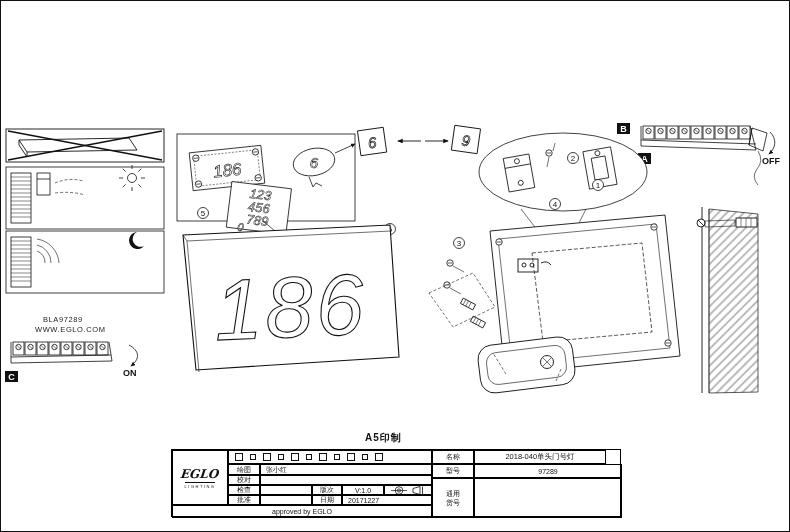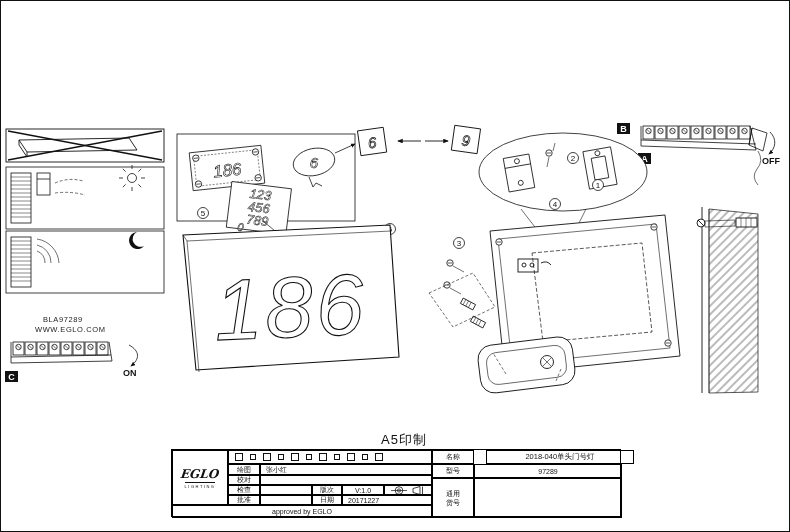--- a/index.html
+++ b/index.html
@@ -9,21 +9,21 @@
     border:1px solid #111; overflow:hidden;
   }
   svg.art { position:absolute; left:0; top:0; }
   svg.art text { font-family:"Liberation Sans", sans-serif; }
   .code-text { fill:#222; font-size:7.5px; letter-spacing:0.6px; }
   .step { font-size:8px; fill:#111; stroke:none; text-anchor:middle; }
   .sec-label { fill:#fff; font-size:9px; font-weight:bold; text-anchor:middle; stroke:none; }
   .switch-label { fill:#111; font-size:9px; font-weight:600; stroke:none; }
   .outline-digit { fill:#fff; stroke:#111; font-style:italic; text-anchor:middle; }
   .print-note {
-    position:absolute; left:380px; top:430px; font-size:13px; letter-spacing:1px; color:#111;
+    position:absolute; left:364px; top:430px; font-size:10px; letter-spacing:1px; color:#111;font-weight:bold;
   }
   
   .tb { position:absolute; left:170px; top:448px; width:450px; height:68px; border:1.5px solid #000; background:#fff; }
   .cell { position:absolute; border:1px solid #000; display:flex; align-items:center; justify-content:center; font-size:7px; color:#111; overflow:hidden; }
   .cell.left { justify-content:flex-start; padding-left:5px; }
   .chkrow { gap:7px; justify-content:flex-start; padding-left:6px; }
   .chk { width:8px; height:8px; border:1px solid #111; background:#fff; flex:0 0 auto; }
   .chk.sm { width:6px; height:6px; }
   .logo-cell { flex-direction:column; gap:1px; }
   .logo-script { font-family:"DejaVu Serif", serif; font-style:italic; font-weight:bold; font-size:12px; transform:skewX(-8deg); }
@@ -322,21 +322,21 @@
       <line x1="10.5" y1="0.5" x2="10.5" y2="8.5" stroke="#111" stroke-width="0.8"></line>
     </svg>
   </div>
 
   <div class="cell" style="left:56px;top:45px;width:32px;height:10px;">批准</div>
   <div class="cell" style="left:88px;top:45px;width:52px;height:10px;"></div>
   <div class="cell" style="left:140px;top:45px;width:30px;height:10px;">日期</div>
   <div class="cell left" style="left:170px;top:45px;width:90px;height:10px;">20171227</div>
 
   <div class="cell" style="left:260px;top:0;width:42px;height:14px;">名称</div>
-  <div class="cell" style="left:314px;top:0;width:148px;height:14px;font-size:7.5px;">2018-040单头门号灯</div>
+  <div class="cell" style="left:302px;top:0;width:132px;height:14px;font-size:7.5px;">2018-040单头门号灯</div>
   <div class="cell" style="left:260px;top:14px;width:42px;height:14px;">型号</div>
   <div class="cell" style="left:302px;top:14px;width:148px;height:14px;">97289</div>
   <div class="cell two-line" style="left:260px;top:28px;width:42px;height:40px;">
     <span>通用</span>
     <span>货号</span>
   </div>
   <div class="cell" style="left:302px;top:28px;width:148px;height:40px;"></div>
 </div>
 
 </div>

